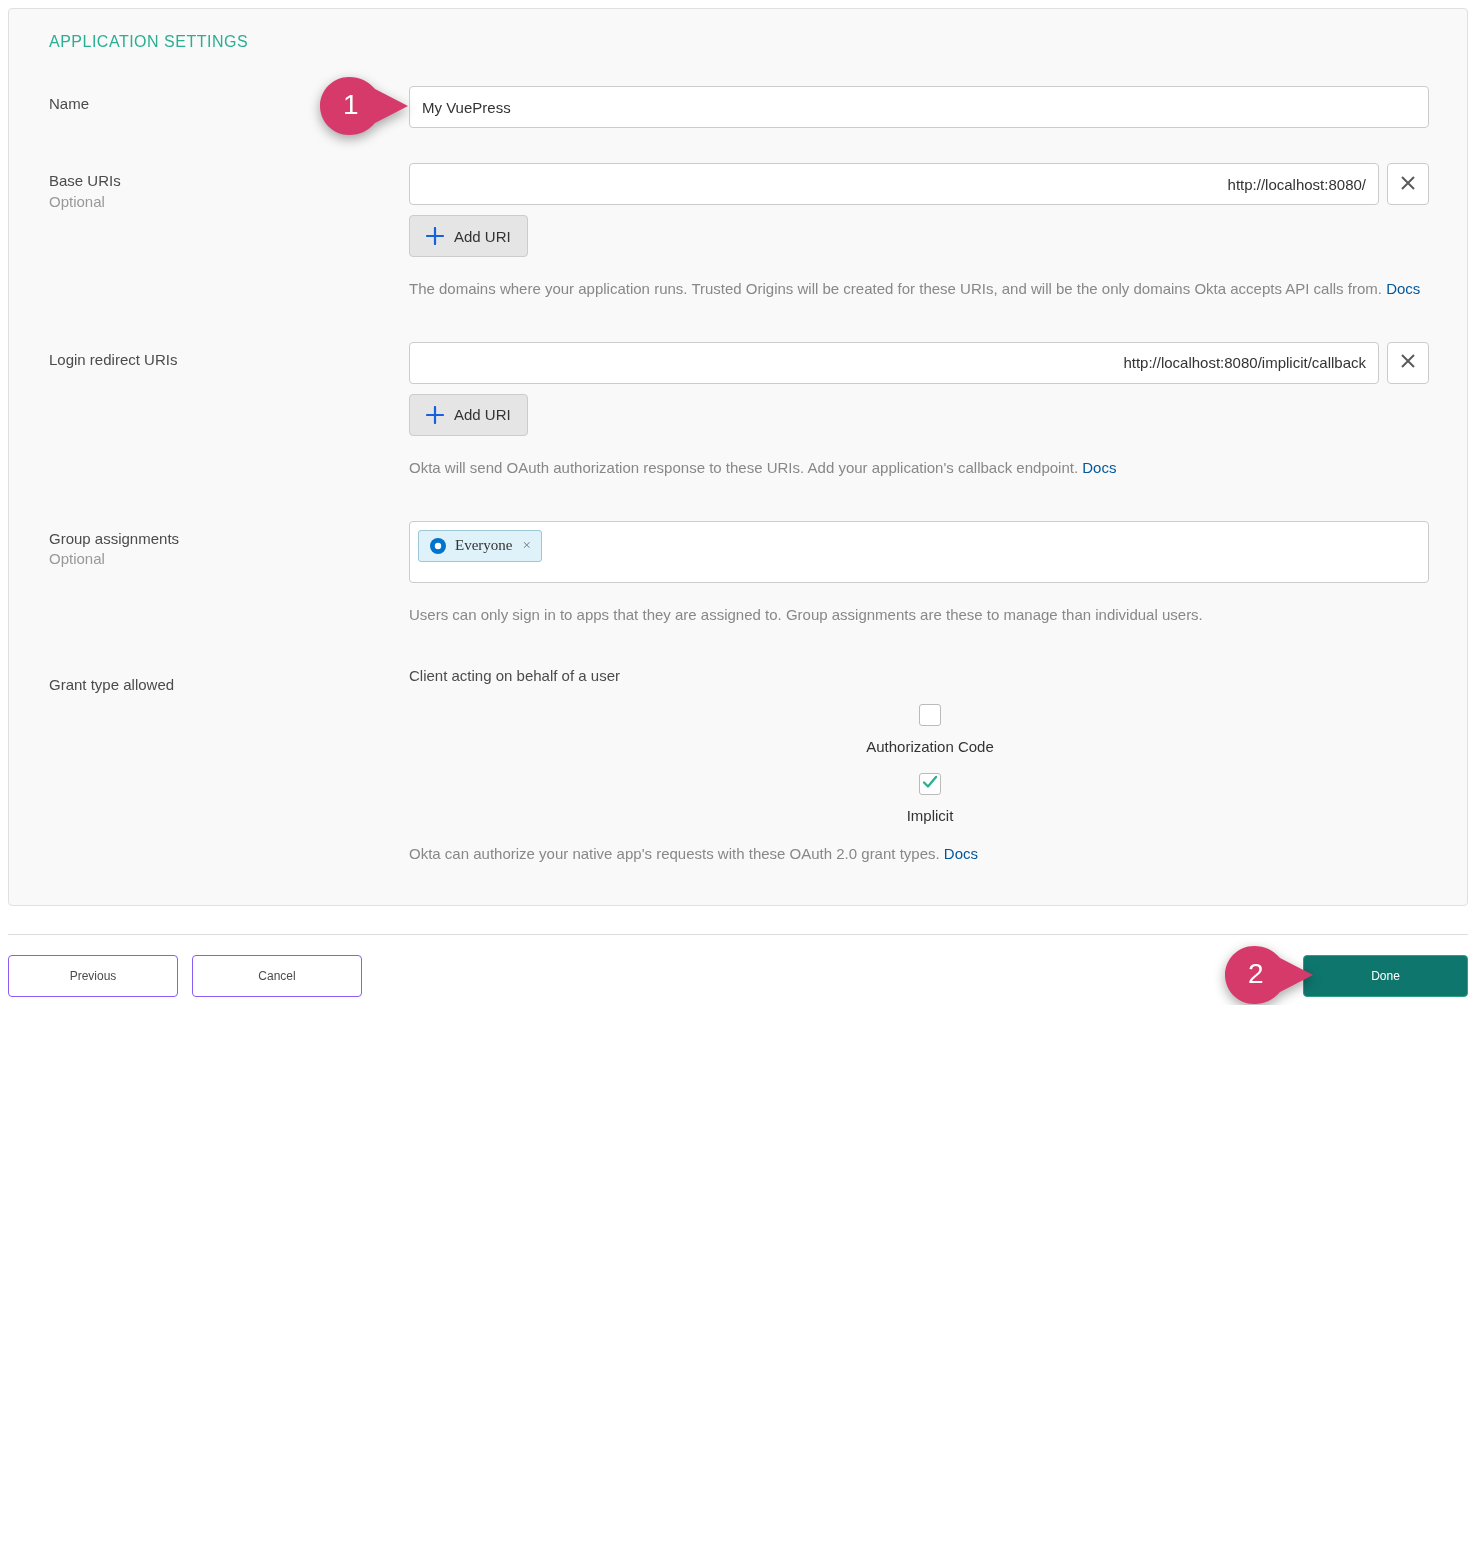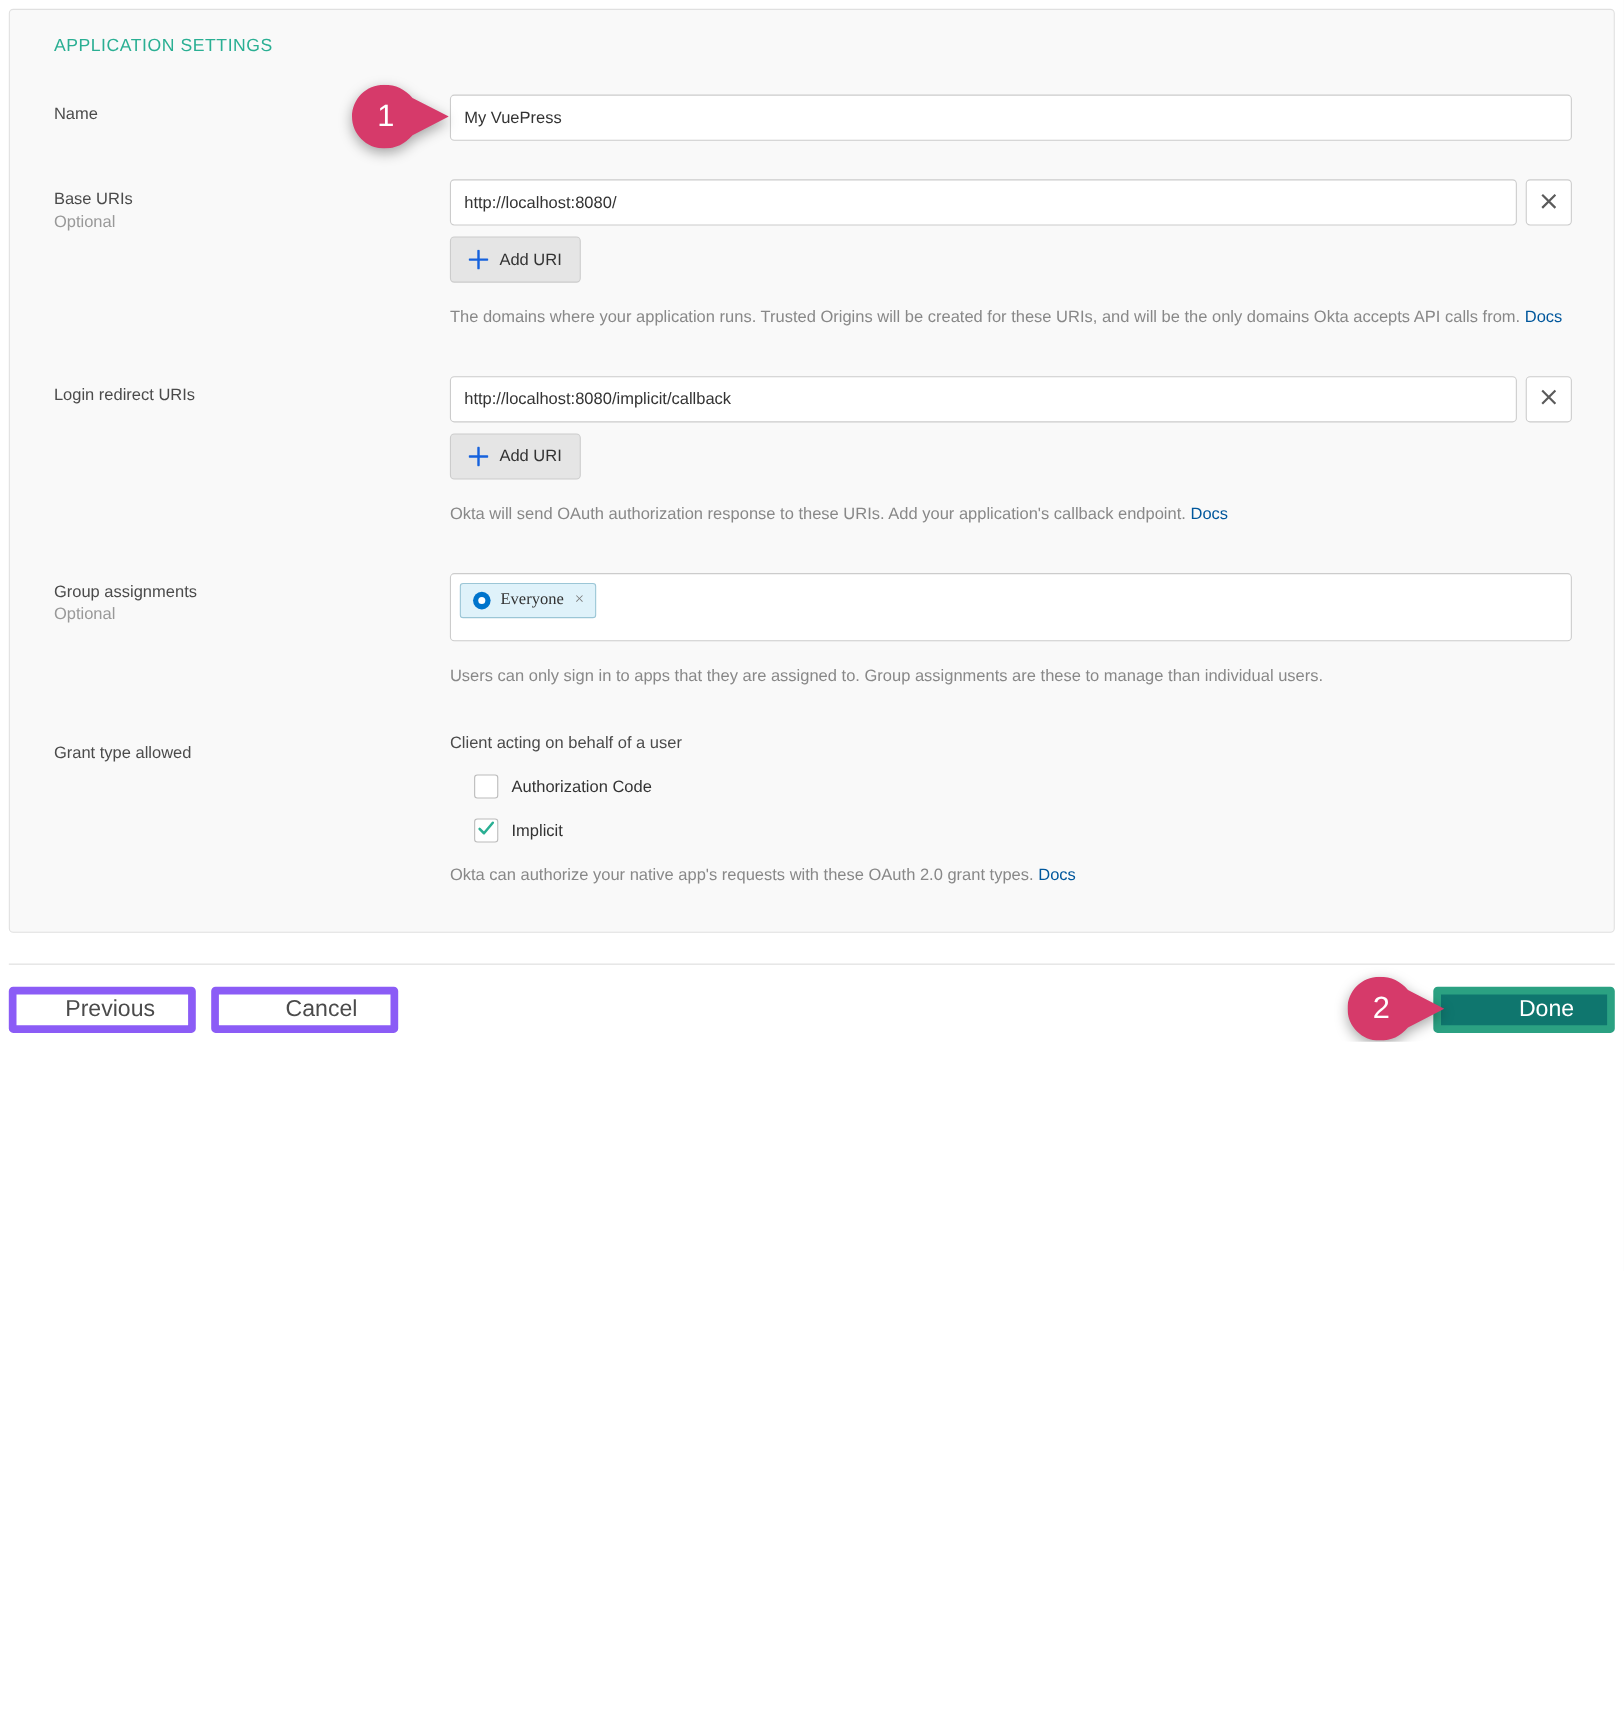--- a/index.html
+++ b/index.html
@@ -63,20 +63,21 @@
       border-radius: 4px;
       background: #fff;
     }
     .uri-row {
       display: flex;
       gap: 8px;
       align-items: center;
     }
     .uri-row .text-input {
       flex: 1;
+      text-align: right;
     }
     .remove-btn {
       width: 42px;
       height: 42px;
       border: 1px solid #ccc;
       border-radius: 4px;
       background: #fff;
       display: flex;
       align-items: center;
       justify-content: center;
@@ -156,20 +157,21 @@
       color: #4b4b4b;
       font-size: 15px;
       margin-bottom: 20px;
     }
     .checkbox-row {
       display: flex;
       align-items: center;
       gap: 12px;
       margin-bottom: 18px;
       padding-left: 22px;
+      flex-direction: column;
     }
     .checkbox {
       width: 22px;
       height: 22px;
       border: 1px solid #bbb;
       border-radius: 3px;
       background: #fff;
       display: flex;
       align-items: center;
       justify-content: center;
@@ -193,28 +195,27 @@
       display: flex;
       gap: 14px;
       align-items: center;
     }
     .footer .spacer {
       flex: 1;
     }
     .btn {
       height: 42px;
       padding: 0 30px;
-      border: 7px solid #8b5cf6;
+      border: 1px solid #8b5cf6;
       border-radius: 4px;
       background: #fff;
       color: #4b4b4b;
-      font-size: 21px;
+      font-size: 12px;
       cursor: pointer;
       min-width: 170px;
-      text-align: right;
     }
     .btn-primary {
       background: #0f766e;
       border-color: #2ba182;
       color: #fff;
       min-width: 165px;
     }
     .callout {
       position: absolute;
       z-index: 10;

